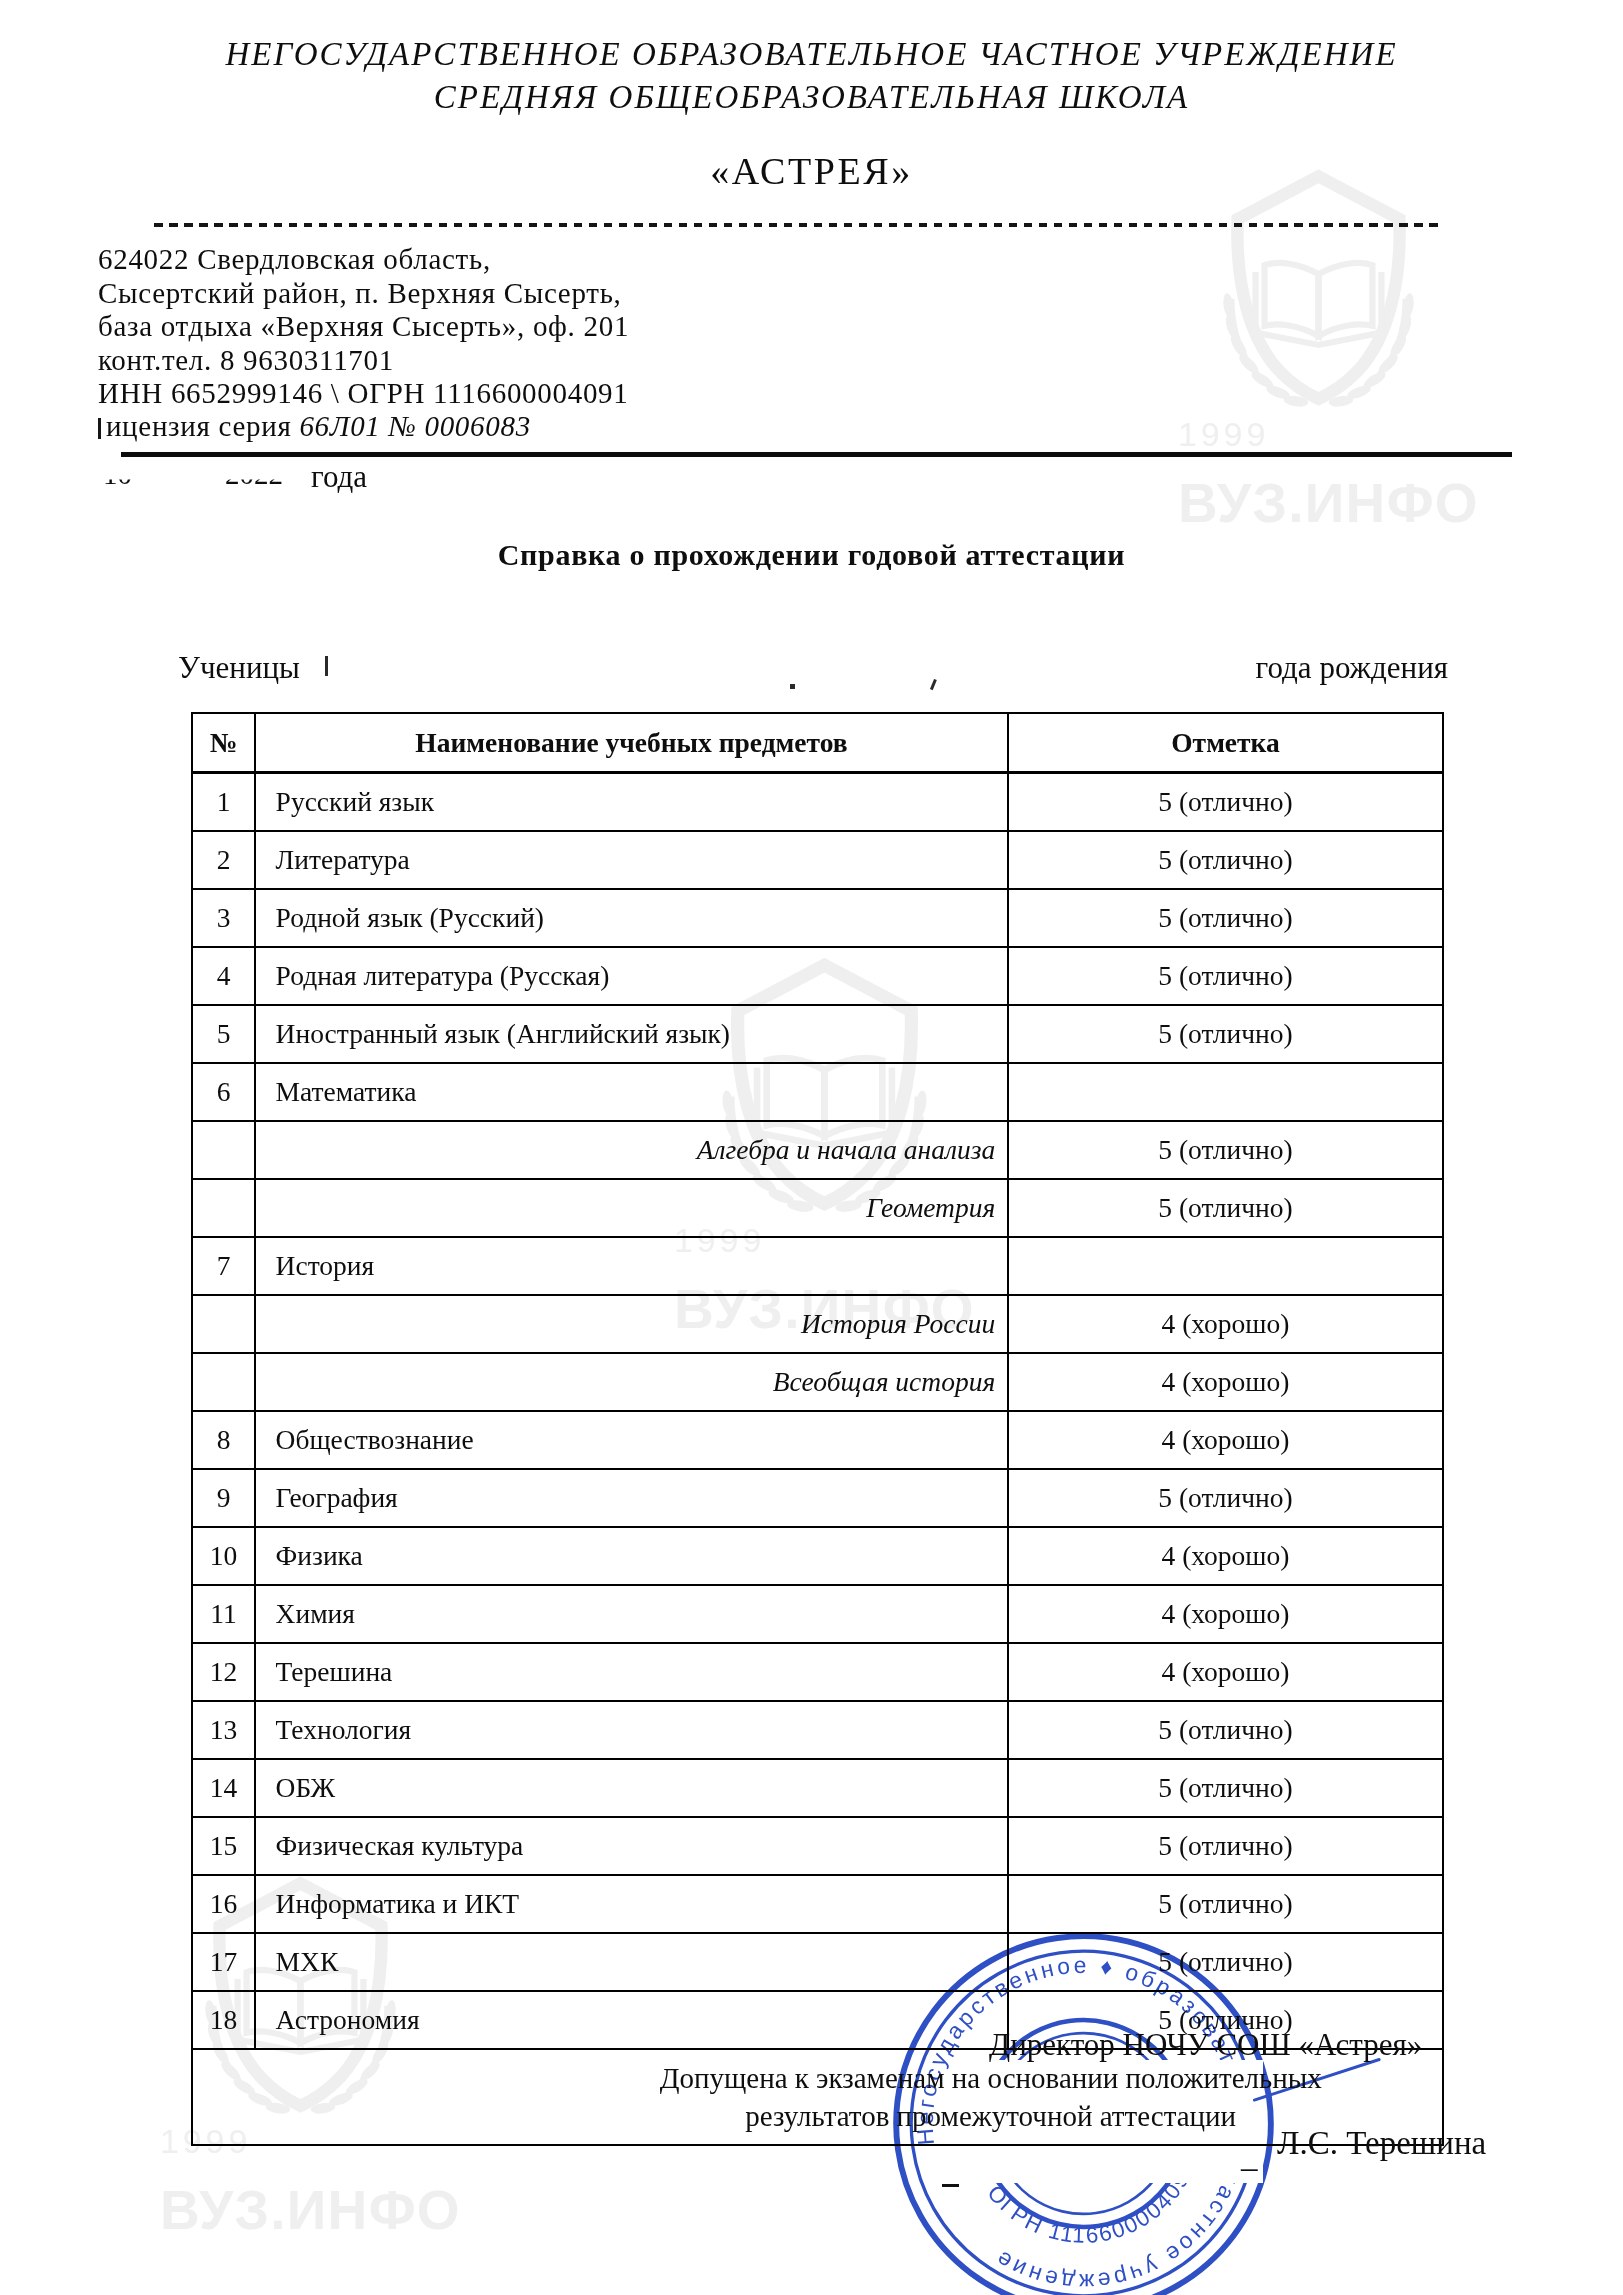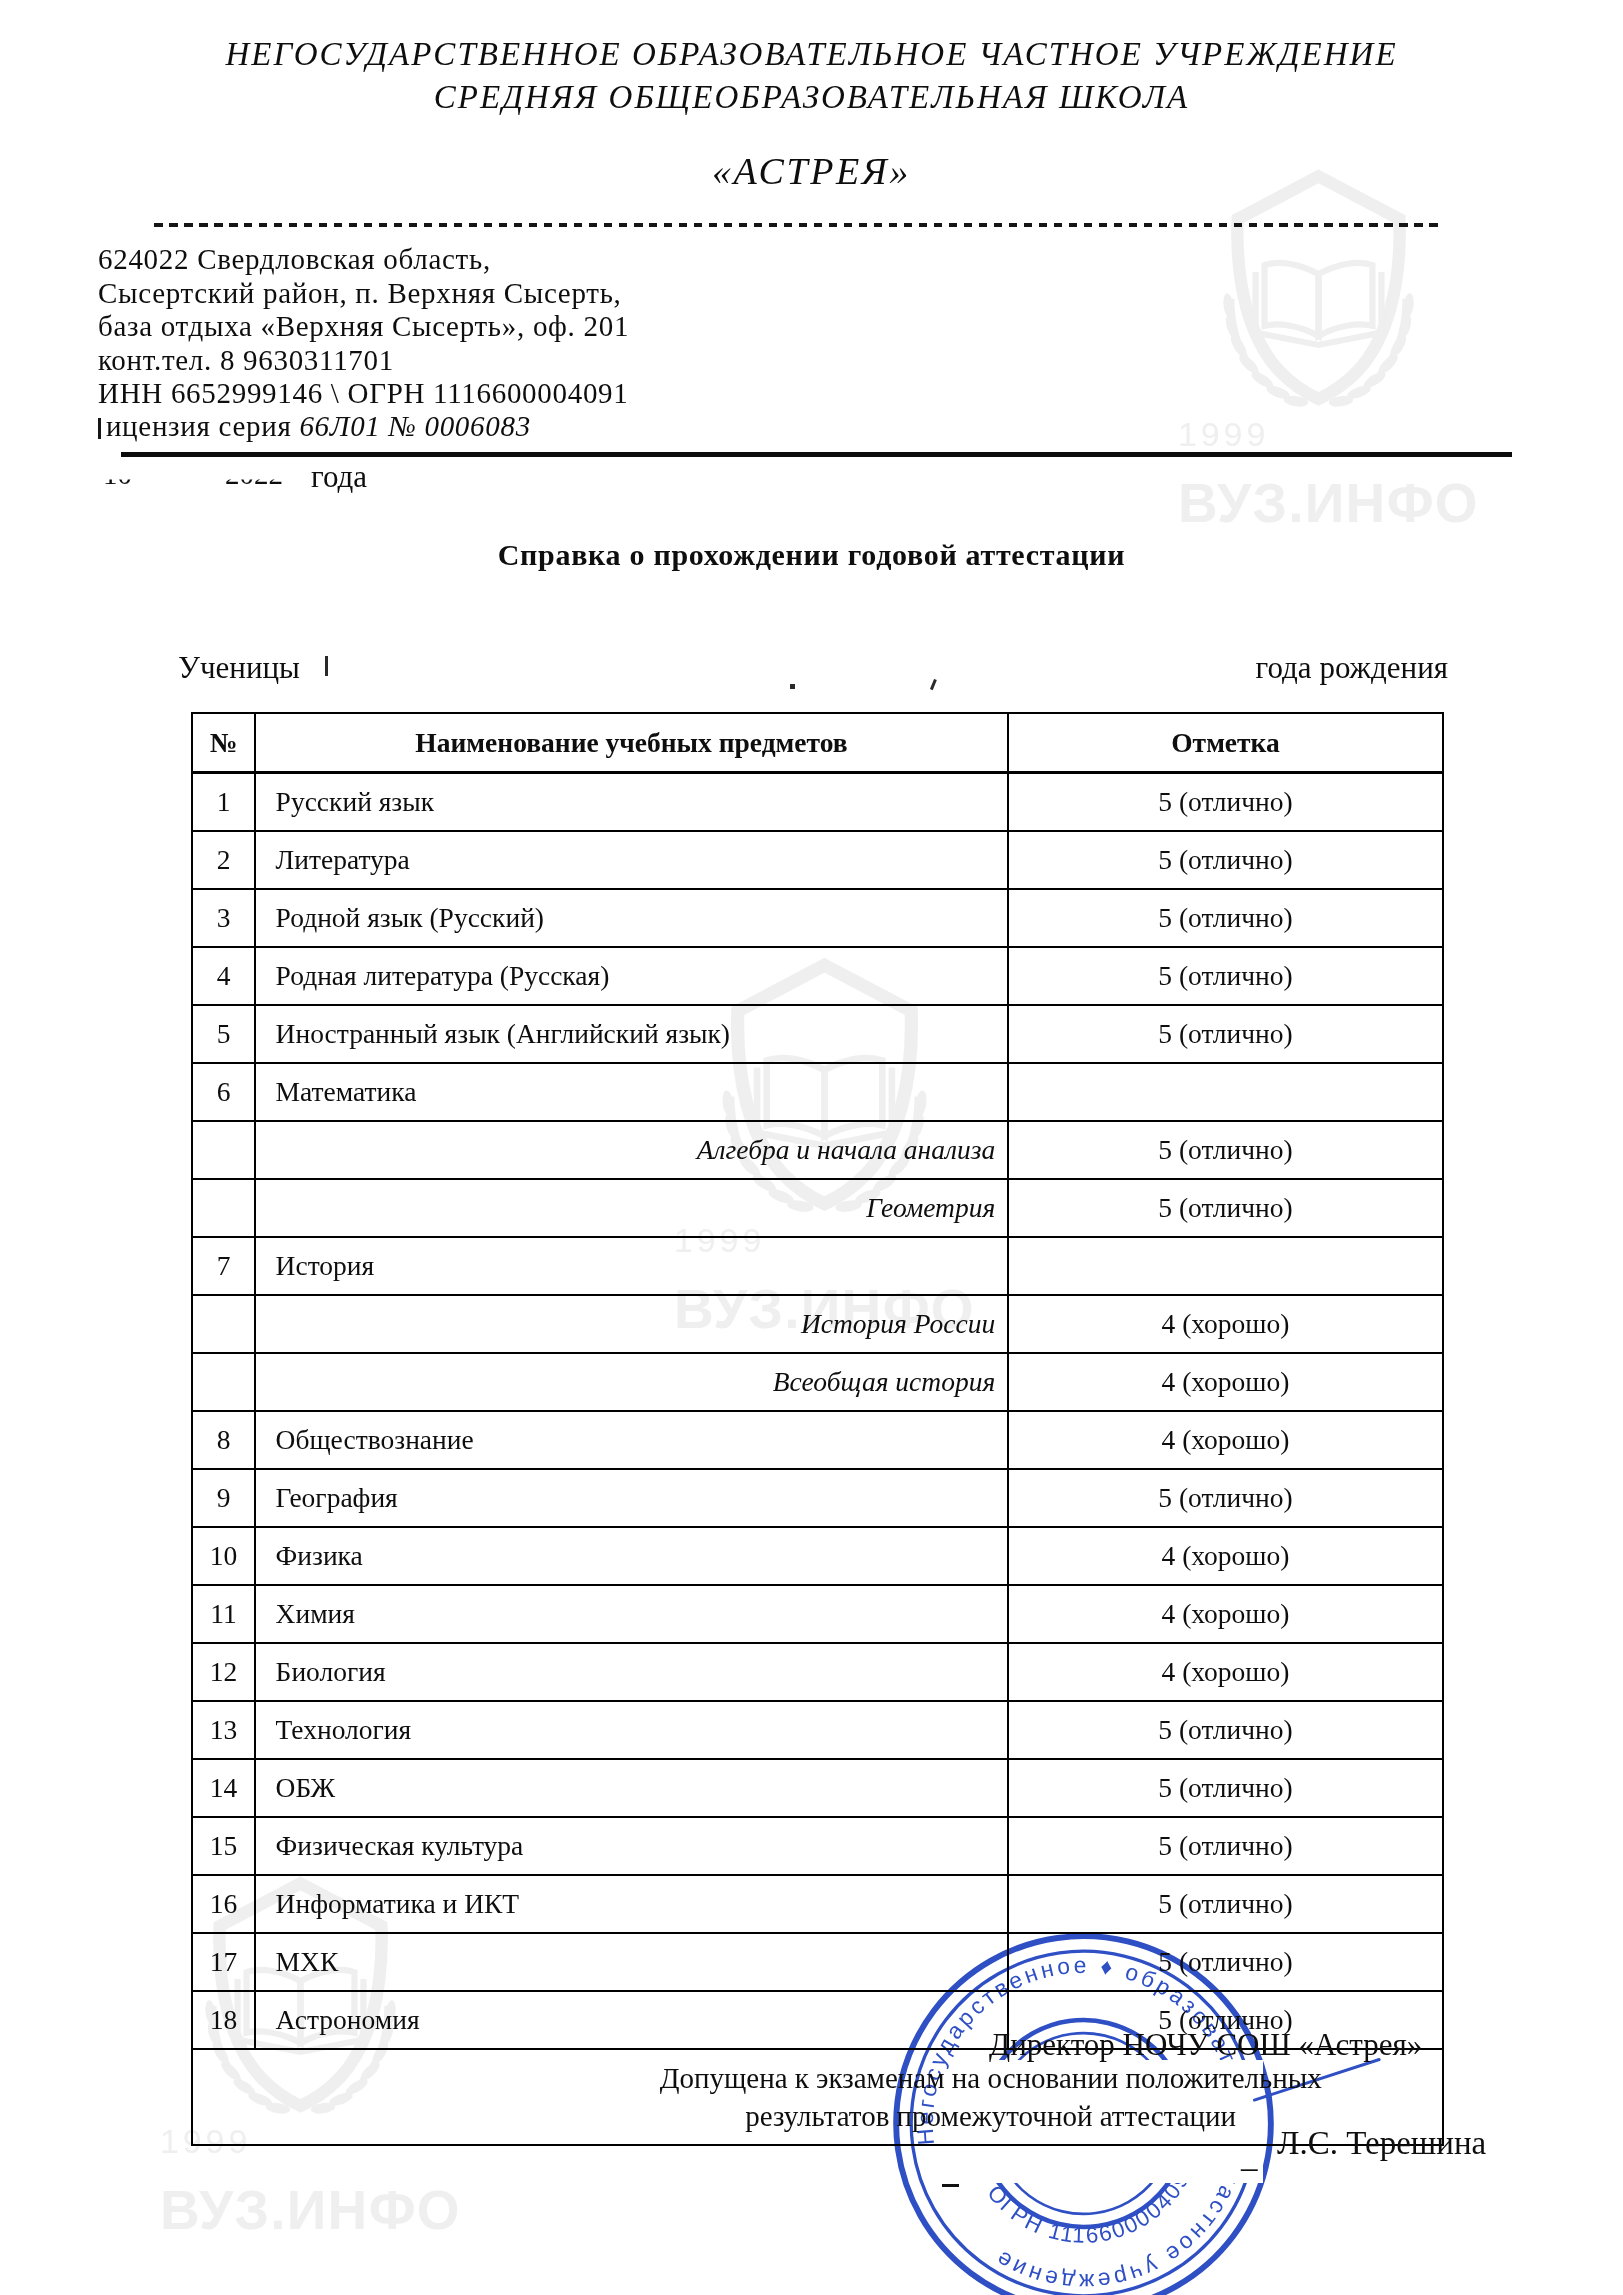--- a/index.html
+++ b/index.html
@@ -8,21 +8,21 @@
     font-family:"Liberation Serif",serif;color:#0e0e0e;overflow:hidden;
   }
   
   .wm{position:absolute;color:#efefef;text-align:left;z-index:0;}
   .wm svg{display:block;width:100%;height:auto;}
   .wm-year{font:34px "Liberation Sans",sans-serif;letter-spacing:3.9px;margin-top:3.9px;}
   .wm-text{font:bold 55px "Liberation Sans",sans-serif;letter-spacing:1.3px;margin-top:17px;white-space:nowrap;}
   
   .org-line{position:absolute;left:0;width:100%;text-align:center;font-style:italic;
             font-size:33px;letter-spacing:2px;z-index:3;}
-  .school-name{position:absolute;left:0;width:100%;text-align:center;font-style:italic;
+  .school-name{position:absolute;left:0;width:100%;text-align:center;
             font-size:38px;letter-spacing:2.6px;z-index:3;}
   .dashed-divider{position:absolute;left:154px;top:223px;width:1286px;height:3.9px;z-index:3;
             background:repeating-linear-gradient(90deg,#151515 0 8.5px,transparent 8.5px 15px);}
   .addr-line{position:absolute;left:98px;font-size:29px;letter-spacing:0.7px;z-index:3;white-space:nowrap;}
   .license-italic{font-style:italic;}
   .partial-letter{display:inline-block;width:3.3px;height:21px;background:#161616;margin-right:4.6px;vertical-align:-2.6px;}
   .thick-rule{position:absolute;left:121px;top:452px;width:1391px;height:5.2px;background:#0c0c0c;z-index:3;}
   .date-fragment{position:absolute;font-size:29px;z-index:3;clip-path:inset(65% 0 0 0);}
   .date-suffix{position:absolute;left:298px;top:459px;font-size:31px;z-index:3;margin-left:13px;}
   .title-line{position:absolute;left:0;width:100%;text-align:center;font-weight:bold;
@@ -230,21 +230,21 @@
           <td>Физика</td>
           <td>4 (хорошо)</td>
         </tr>
         <tr>
           <td>11</td>
           <td>Химия</td>
           <td>4 (хорошо)</td>
         </tr>
         <tr>
           <td>12</td>
-          <td>Биология</td>
+          <td>Терешина</td>
           <td>4 (хорошо)</td>
         </tr>
         <tr>
           <td>13</td>
           <td>Технология</td>
           <td>5 (отлично)</td>
         </tr>
         <tr>
           <td>14</td>
           <td>ОБЖ</td>

